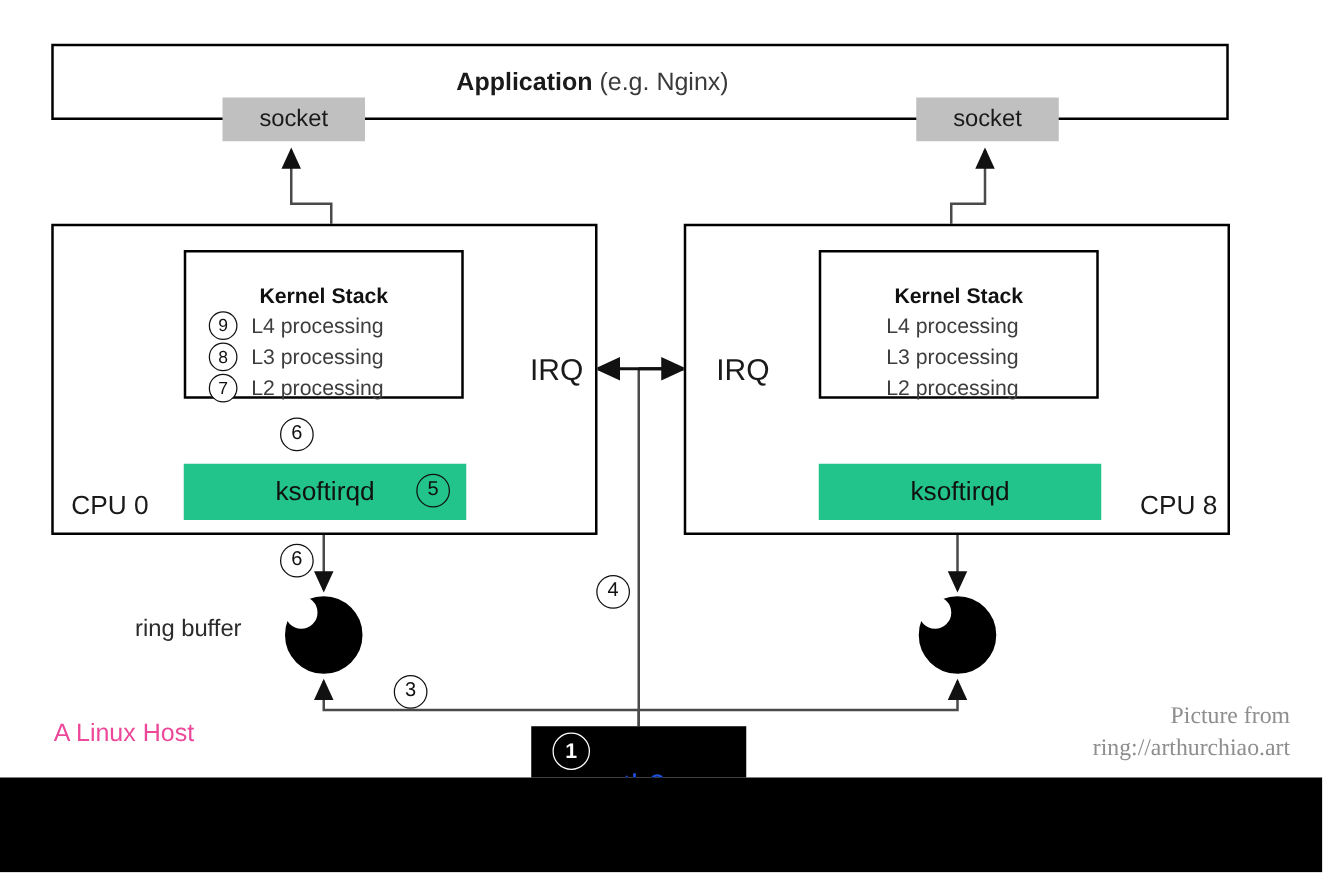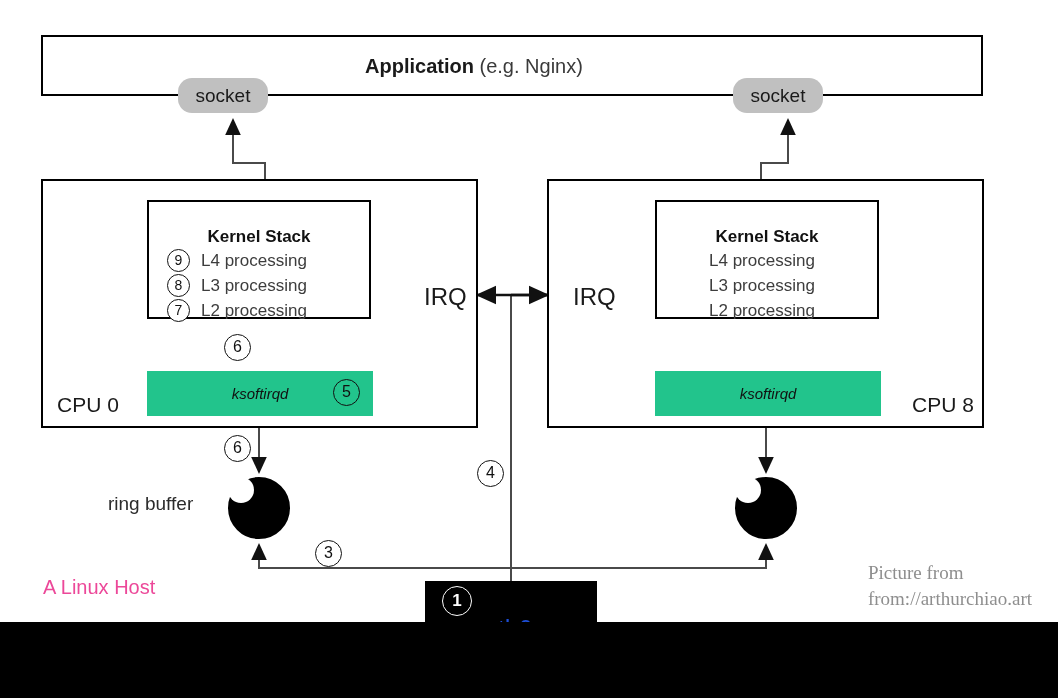--- a/index.html
+++ b/index.html
@@ -79,38 +79,36 @@
     padding-left: 52px;
   }
   .kstack1 .kstack-row { padding-left: 52px; }
 
   
   .ksoft {
     height: 45px;
     width: 226px;
     background: #22c48c;
     color: #111;
-    font-size: 15px;
+    font-size: 21px;
     line-height: 45px;
     text-align: center;
     box-sizing: border-box;
-    font-style: italic;
   }
   .ksoft0 { left: 147px; top: 371px; }
   .ksoft1 { left: 655px; top: 371px; }
 
   
   .socket {
-    width: 90px; height: 35px;
+    width: 114px; height: 35px;
     background: #c0c0c0;
     color: #1a1a1a;
     font-size: 19px;
     line-height: 35px;
     text-align: center;
-    border-radius: 14px;
   }
   .socket0 { left: 178px; top: 78px; }
   .socket1 { left: 733px; top: 78px; }
 
   
   .eth0-bar {
     left: 425px; top: 581px; width: 172px; height: 41px;
     background: #000000;
   }
   .eth0-label {
@@ -164,20 +162,21 @@
     font-size: 24px;
     color: #1a1a1a;
     white-space: nowrap;
   }
   .irq-left  { left: 424px; top: 283px; }
   .irq-right { left: 573px; top: 283px; }
 
   
   .attrib {
     right: 26px; top: 560px;
+    text-align: right;
     font-family: "Liberation Serif", serif;
     font-size: 19px;
     color: #8e8e8e;
     line-height: 26px;
   }
   .attrib div { white-space: nowrap; }
 
   
   .badge {
     width: 27px; height: 27px;
@@ -331,16 +330,16 @@
   <div class="abs badge b4">4</div>
 
   <div class="abs eth0-bar"></div>
   <div class="abs badge inverse" style="left:442px; top:586px;">1</div>
   <div class="abs eth0-label">eth0</div>
 
   <div class="abs bottom-band"></div>
 
   <div class="abs attrib">
     <div>Picture from</div>
-    <div>from://arthurchiao.art</div>
+    <div>ring://arthurchiao.art</div>
   </div>
 
 </div>
 
 </body></html>

